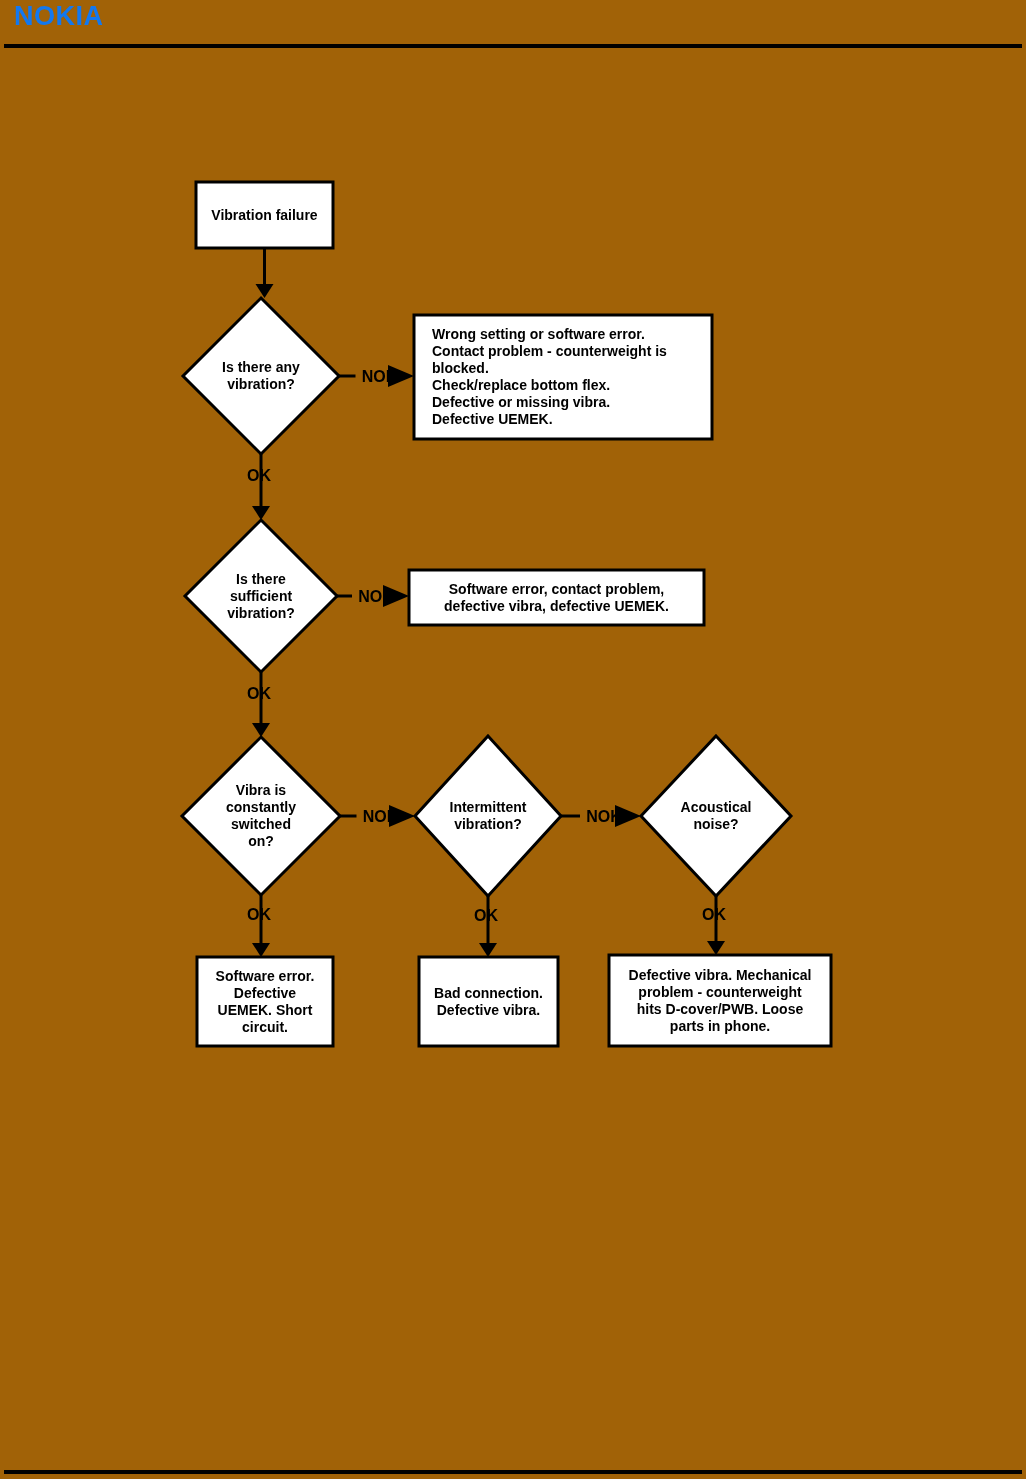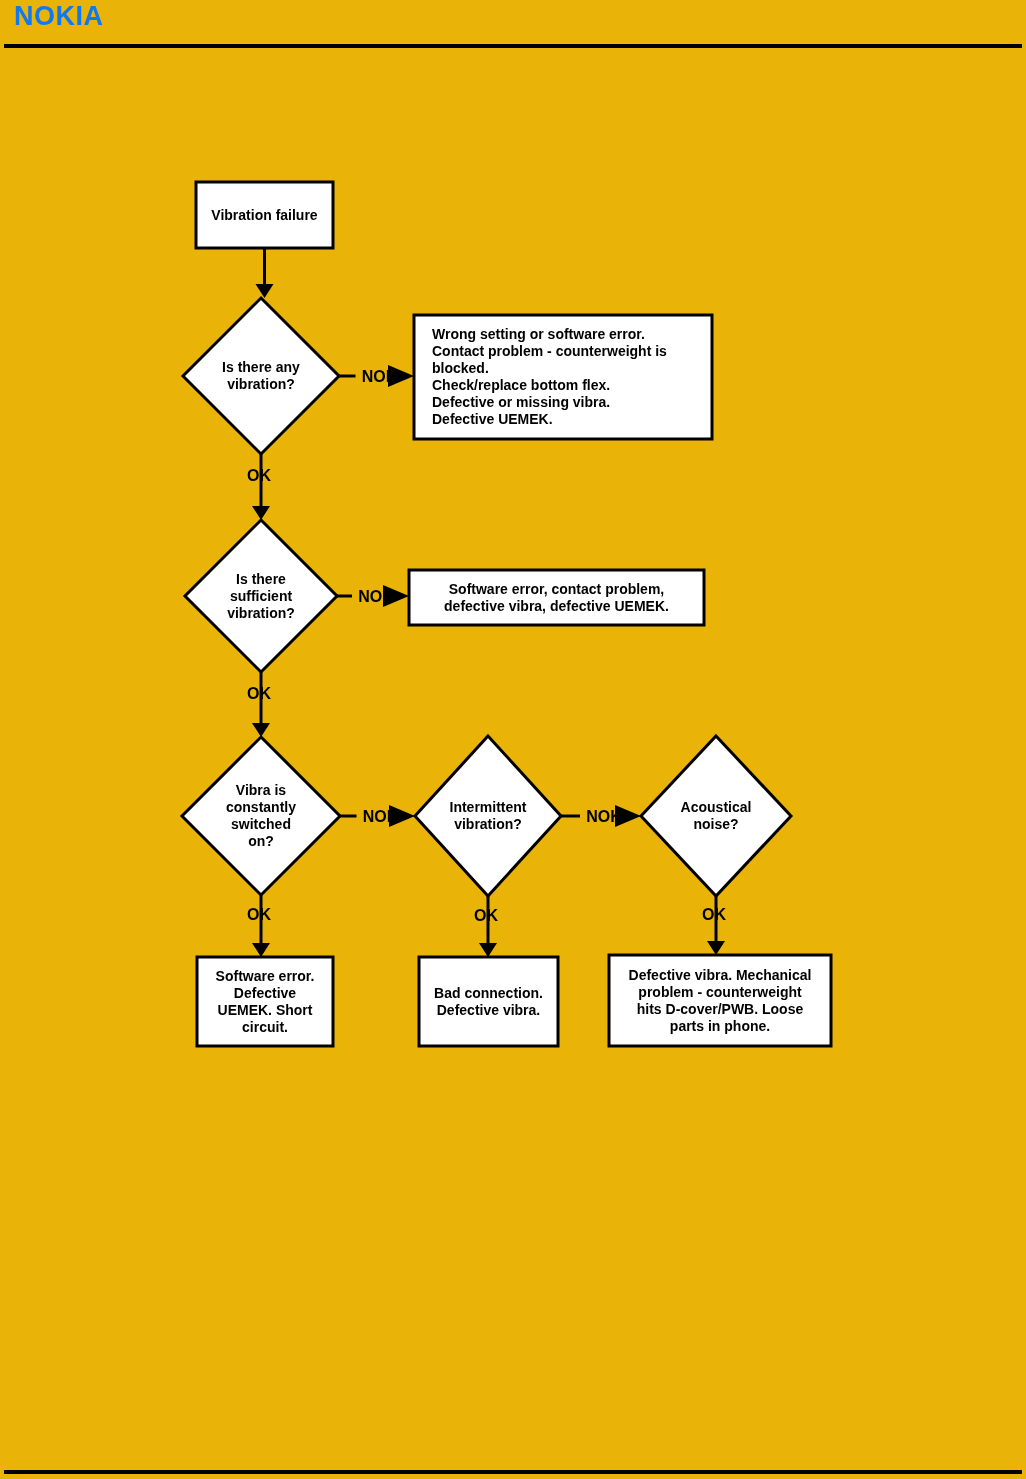--- a/index.html
+++ b/index.html
@@ -10,21 +10,21 @@
   body {
     width: 1026px;
     height: 1479px;
     position: relative;
     font-family: "Liberation Sans", sans-serif;
     overflow: hidden;
   }
   #page {
     position: absolute;
     inset: 0;
-    background: #eab308;
+    background: #a16207;
   }
   
   #brand-logo {
     position: absolute;
     left: 14px;
     top: 2px;
     height: 30px;
     width: 140px;
   }
   #header-rule {

